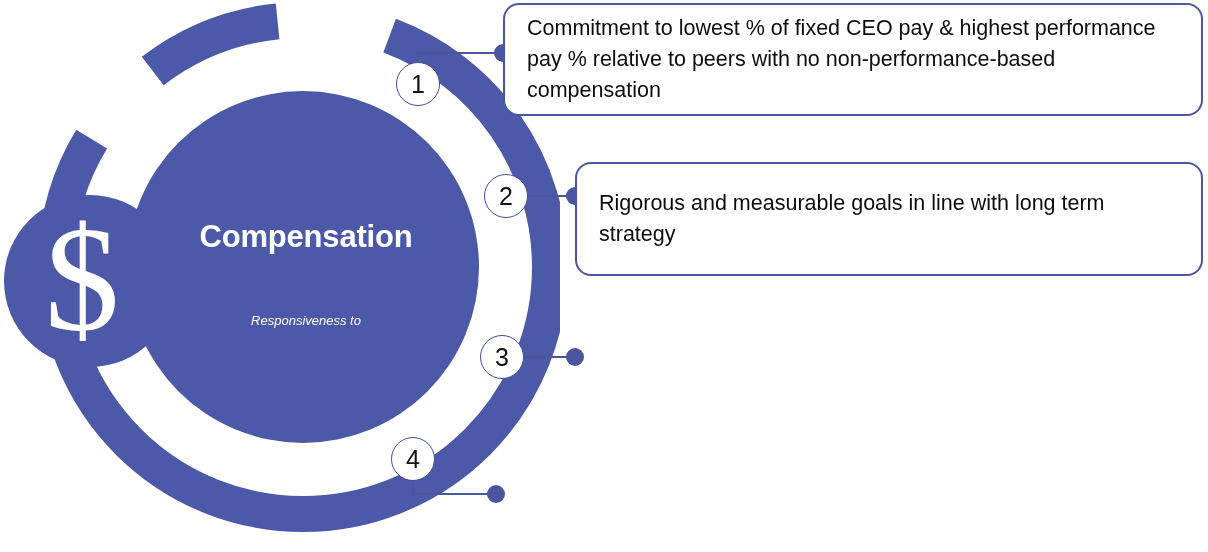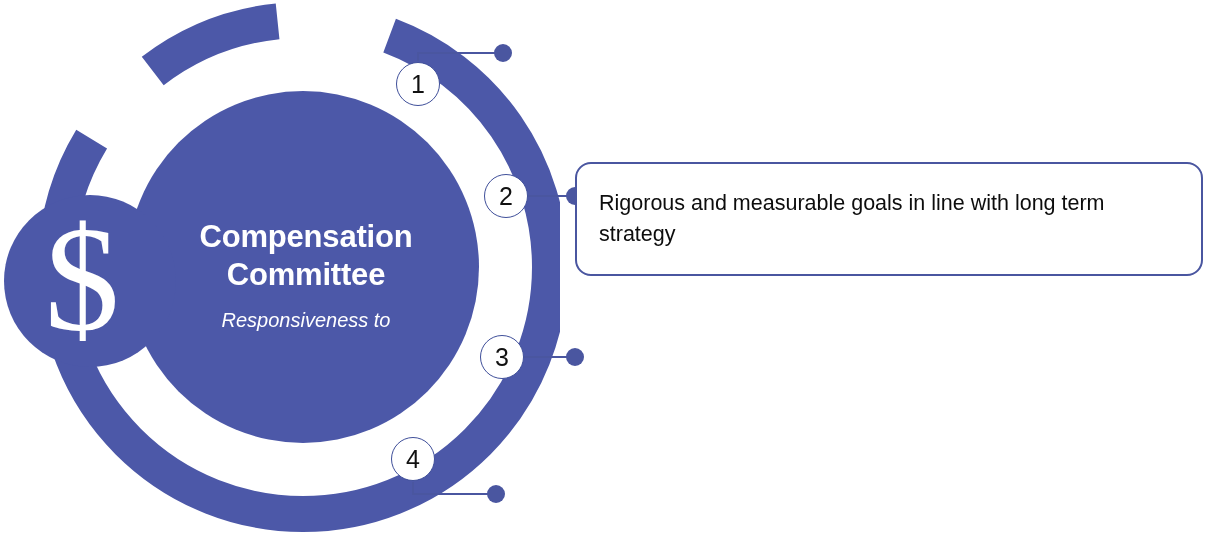--- a/index.html
+++ b/index.html
@@ -39,21 +39,21 @@
     line-height: 38px;
     letter-spacing: -0.2px;
   }
   .hub-sub {
     position: absolute;
     left: 176px;
     top: 308px;
     width: 260px;
     text-align: center;
     color: #ffffff;
-    font-size: 20px;
+    font-size: 13px;
     font-style: italic;
     line-height: 25px;
   }
 
   
   #connectors {
     position: absolute;
     left: 0;
     top: 0;
     width: 1208px;
@@ -108,21 +108,20 @@
 
     <circle cx="303" cy="267" r="176" fill="#4c58a8"></circle>
 
     <circle cx="90" cy="281" r="86" fill="#4c58a8"></circle>
 
     <text x="82" y="330" fill="#ffffff" font-family="Liberation Serif, serif" font-size="150" text-anchor="middle">$</text>
   </svg>
 
   <div class="hub-title">
     <div>Compensation</div>
-    <div>Committee</div>
   </div>
   <div class="hub-sub">
     <div>Responsiveness to</div>
   </div>
 
   <svg id="connectors" viewBox="0 0 1208 552" xmlns="http://www.w3.org/2000/svg">
 
     <path d="M 418 61 L 418 53 L 503 53" fill="none" stroke="#4a56a0" stroke-width="2"></path>
     <circle cx="503" cy="53" r="9" fill="#4a56a0"></circle>
 
@@ -142,20 +141,23 @@
   <div class="badge" style="left:484px; top:174px;">
     <span>2</span>
   </div>
   <div class="badge" style="left:480px; top:335px;">
     <span>3</span>
   </div>
   <div class="badge" style="left:391px; top:437px;">
     <span>4</span>
   </div>
 
+  <div class="card" style="left:503px; top:3px; width:700px; height:113px;">
+    <div class="card-text">Commitment to lowest % of fixed CEO pay &amp; highest performance pay % relative to peers with no non-performance-based compensation</div>
+  </div>
 
   <div class="card" style="left:575px; top:151px; width:628px; height:114px;margin-top:11px;">
     <div class="card-text">Rigorous and measurable goals in line with long term strategy</div>
   </div>
 
 
 
 </div>
 
 </body></html>

